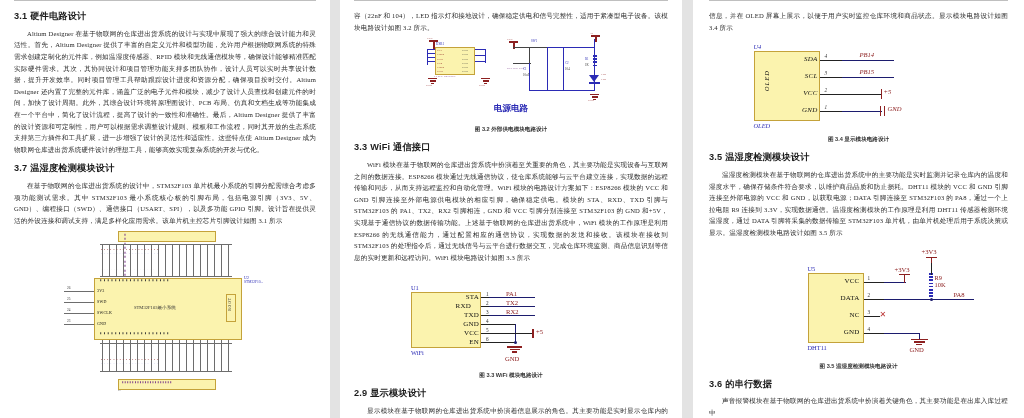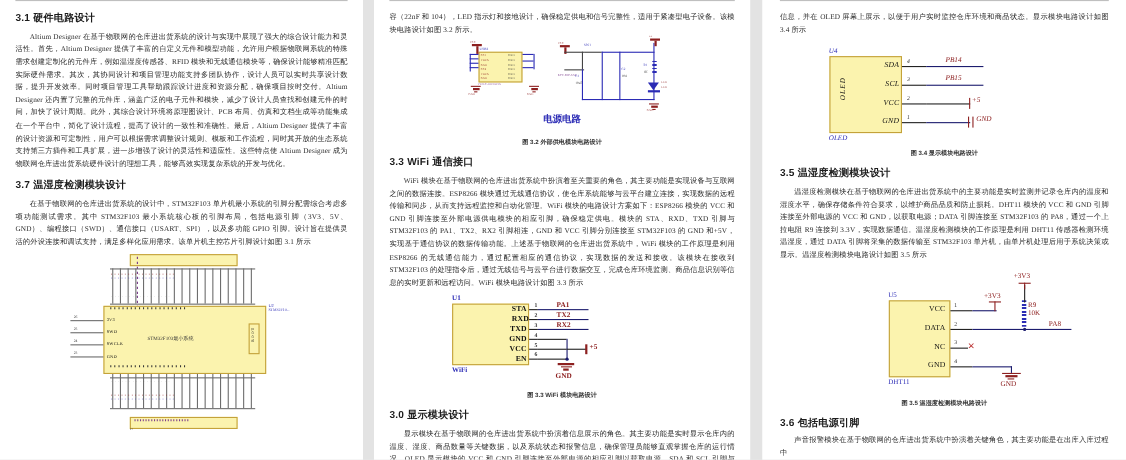--- a/index.html
+++ b/index.html
@@ -302,27 +302,27 @@
 
     <div class="figcap" style="margin-top:5px;">图 3.2 外部供电模块电路设计</div>
 
     <h2 class="sec">
       <span>3.3</span>
       <span>WiFi 通信接口</span>
     </h2>
 
     <p class="body">WiFi 模块在基于物联网的仓库进出货系统中扮演着至关重要的角色，其主要功能是实现设备与互联网之间的数据连接。ESP8266 模块通过无线通信协议，使仓库系统能够与云平台建立连接，实现数据的远程传输和同步，从而支持远程监控和自动化管理。WiFi 模块的电路设计方案如下：ESP8266 模块的 VCC 和 GND 引脚连接至外部电源供电模块的相应引脚，确保稳定供电。模块的 STA、RXD、TXD 引脚与 STM32F103 的 PA1、TX2、RX2 引脚相连，GND 和 VCC 引脚分别连接至 STM32F103 的 GND 和+5V，实现基于通信协议的数据传输功能。上述基于物联网的仓库进出货系统中，WiFi 模块的工作原理是利用 ESP8266 的无线通信能力，通过配置相应的通信协议，实现数据的发送和接收。该模块在接收到 STM32F103 的处理指令后，通过无线信号与云平台进行数据交互，完成仓库环境监测、商品信息识别等信息的实时更新和远程访问。WiFi 模块电路设计如图 3.3 所示</p>
 
-    <div class="sch" style="width:240px;height:84px;margin-top:6px;font-weight:bold;">
+    <div class="sch" style="width:240px;height:84px;margin-top:22px;">
       <div class="reflbl" style="left:20px;top:-1px;">U1</div>
       <div class="chip" style="left:20px;top:7px;width:70px;height:56px;"></div>
       <div class="reflbl" style="left:20px;top:64px;">WiFi</div>
 
       <div class="pinlbl" style="left:50px;top:8px;width:38px;">STA</div>
-      <div class="pinlbl" style="left:52px;top:17px;width:38px;">RXD</div>
+      <div class="pinlbl" style="left:42px;top:17px;width:38px;">RXD</div>
       <div class="pinlbl" style="left:50px;top:26px;width:38px;">TXD</div>
       <div class="pinlbl" style="left:50px;top:35px;width:38px;">GND</div>
       <div class="pinlbl" style="left:50px;top:44px;width:38px;">VCC</div>
       <div class="pinlbl" style="left:50px;top:53px;width:38px;">EN</div>
 
       <div class="pinnum" style="left:95px;top:6px;">1</div>
       <div class="pinnum" style="left:95px;top:15px;">2</div>
       <div class="pinnum" style="left:95px;top:24px;">3</div>
       <div class="pinnum" style="left:95px;top:33px;">4</div>
       <div class="pinnum" style="left:95px;top:42px;">5</div>
@@ -358,21 +358,21 @@
         <i style="width:15px;height:1.6px;"></i>
           <i style="width:10px;height:1.4px;"></i>
           <i style="width:5px;height:1.4px;"></i>
       </div>
       <div class="netlbl" style="left:114px;top:70px;">GND</div>
     </div>
 
     <div class="figcap">图 3.3 WiFi 模块电路设计</div>
 
     <h2 class="sec">
-      <span>3.0</span>
+      <span>2.9</span>
       <span>显示模块设计</span>
     </h2>
 
     <p class="body">显示模块在基于物联网的仓库进出货系统中扮演着信息展示的角色。其主要功能是实时显示仓库内的温度、湿度、商品数量等关键数据，以及系统状态和报警信息，确保管理员能够直观掌握仓库的运行情况。OLED 显示模块的 VCC 和 GND 引脚连接至外部电源的相应引脚以获取电源，SDA 和 SCL 引脚与 STM32F103 的 PB14 和 PB15 引脚相连，通过 I2C 通信协议实现数据传输，确保检测结果能够准确显示。显示模块的工作原理是接收来自 STM32F103 的串行数据，通过 I2C 接口将数据转换为可视化</p>
   </div>
 
   <div class="gap2"></div>
 
   <div class="page p3">
     <div class="toprule"></div>
@@ -469,19 +469,19 @@
           <i style="width:11px;height:1.5px;"></i>
           <i style="width:6px;height:1.5px;"></i>
       </div>
       <div class="netlbl" style="left:196px;top:99px;">GND</div>
     </div>
 
     <div class="figcap" style="margin-top:6px;">图 3.5 温湿度检测模块电路设计</div>
 
     <h2 class="sec">
       <span>3.6</span>
-      <span>包括电源引脚</span>
+      <span>的串行数据</span>
     </h2>
 
     <p class="body">声音报警模块在基于物联网的仓库进出货系统中扮演着关键角色，其主要功能是在出库入库过程中</p>
   </div>
 
 </div>
 
 </body></html>

